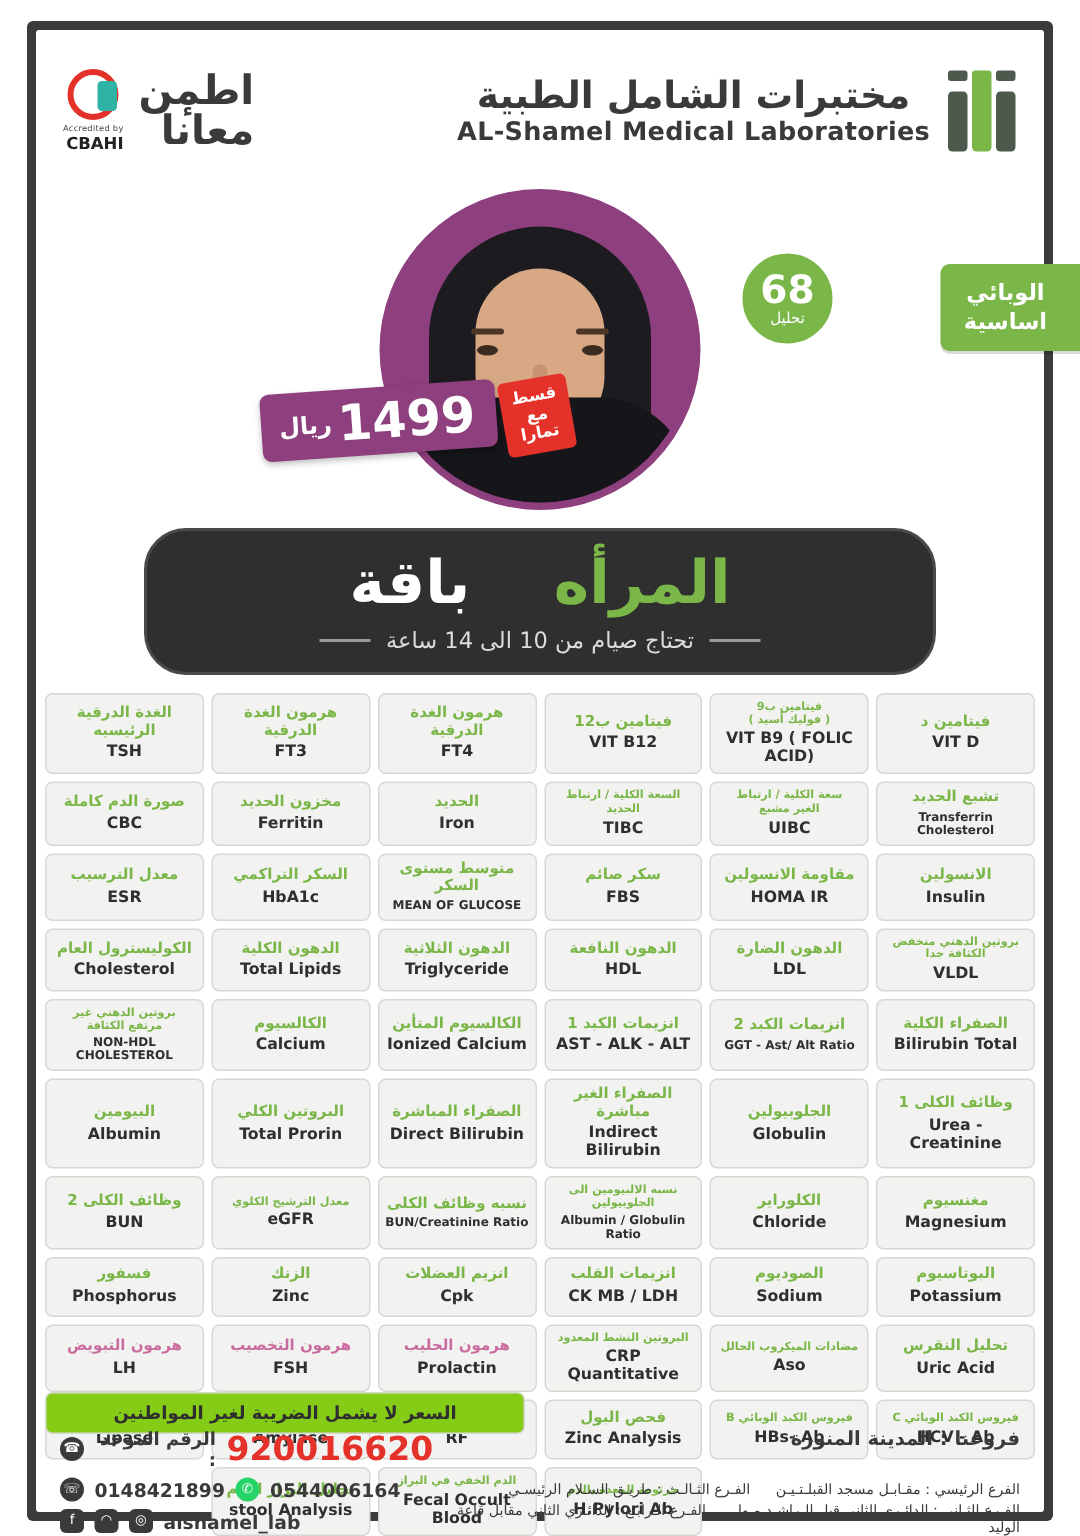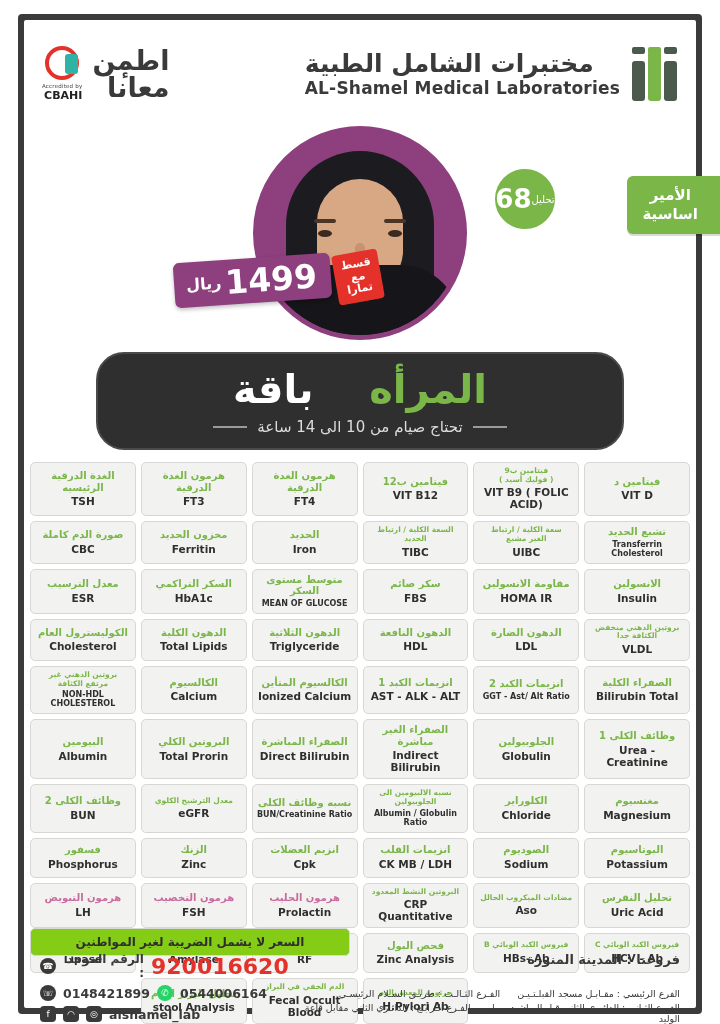--- a/index.html
+++ b/index.html
@@ -41,21 +41,21 @@
     width: 46px; height: 54px; position: relative;
   }
   .lab-logo .tube {
     position: absolute; bottom: 0; width: 13px; border-radius: 3px;
     background: #4c5a4d;
   }
   .lab-logo .t1 { left: 0; height: 40px; }
   .lab-logo .t2 { left: 16px; height: 50px; background:#7ab648; }
   .lab-logo .t3 { left: 32px; height: 40px; }
   .lab-logo .cap { position:absolute; top:0; height: 7px; width: 13px; background:#4c5a4d; border-radius:2px;}
-  .lab-names { text-align: left; line-height: 1.15; }
+  .lab-names { text-align: center; line-height: 1.15; }
   .lab-ar { font-size: 25px; font-weight: bold; color: #3a3a3a; direction: rtl; }
   .lab-en { font-size: 17px; font-weight: bold; color: #3a3a3a; letter-spacing: .2px; }
 
   .cbahi { display: flex; flex-direction: row-reverse; align-items: center; gap: 10px; }
   .cbahi-ar { text-align: right; direction: rtl; line-height: 1; }
   .cbahi-ar .l1 { font-size: 27px; font-weight: bold; color: #3a3a3a; }
   .cbahi-ar .l2 { font-size: 27px; font-weight: bold; color: #3a3a3a; }
   .cbahi-mark { text-align: right; }
   .cbahi-ring {
     width: 34px; height: 34px; border-radius: 50%;
@@ -95,21 +95,21 @@
   .p-mouth { position:absolute; top:138px; left:50%; transform:translateX(-50%); width:26px;height:8px; background:#b06a60; border-radius:0 0 13px 13px;}
   .p-shoulders {
     position:absolute; bottom: 0; left: 50%; transform: translateX(-50%);
     width: 200px; height: 70px; background:#15151a; border-radius: 60px 60px 0 0;
   }
 
   .count-badge {
     position: absolute; right: 138px; top: 48px;
     width: 66px; height: 66px; border-radius: 50%;
     background: #7ab648; color: #fff; text-align: center;
-    display: flex; flex-direction: row; align-items: center; justify-content: center;
+    display: flex; flex-direction: column; align-items: center; justify-content: center;
     border: 3px solid #fff; z-index: 5;
   }
   .count-badge .num { font-size: 26px; font-weight: bold; line-height: 1; }
   .count-badge .lbl { font-size: 10px; direction: rtl; }
 
   .pkg-tab {
     position: absolute; right: -24px; top: 58px;
     background: #7ab648; color: #fff;
     padding: 10px 22px 10px 16px;
     border-radius: 6px 0 0 6px;
@@ -249,21 +249,21 @@
       <div class="cbahi-mark">
         <div class="cbahi-ring"></div>
         <div class="cbahi-acc">Accredited by</div>
         <div class="cbahi-name">CBAHI</div>
       </div>
     </div>
   </div>
 
   <div class="hero">
     <div class="pkg-tab">
-      <div>الأمير</div>
+      <div>الوبائي</div>
       <div>اساسية</div>
     </div>
 
     <div class="portrait-wrap">
       <div class="portrait">
         <div class="p-hair"></div>
         <div class="p-face"></div>
         <div class="p-brow l"></div>
           <div class="p-brow r"></div>
         <div class="p-eye l"></div>

